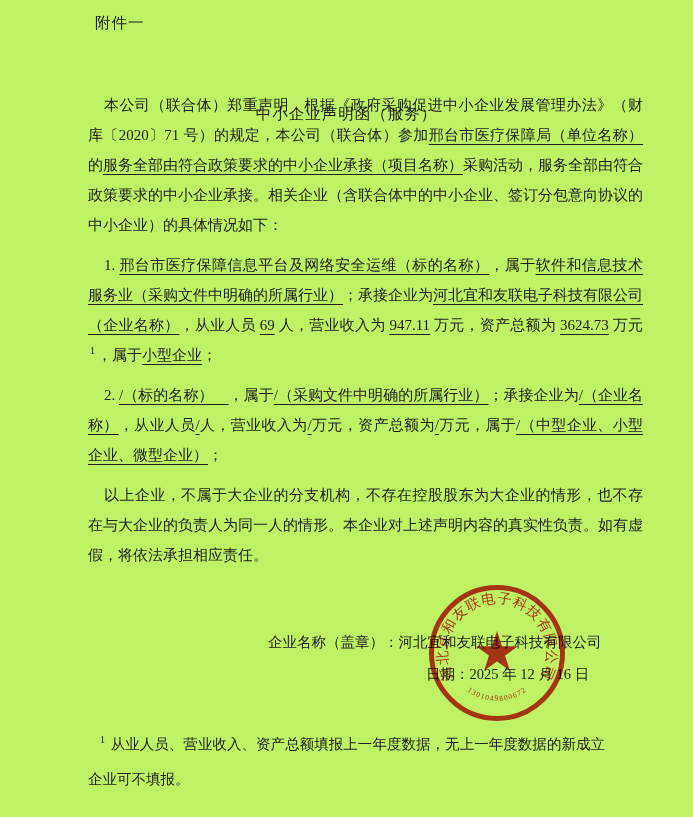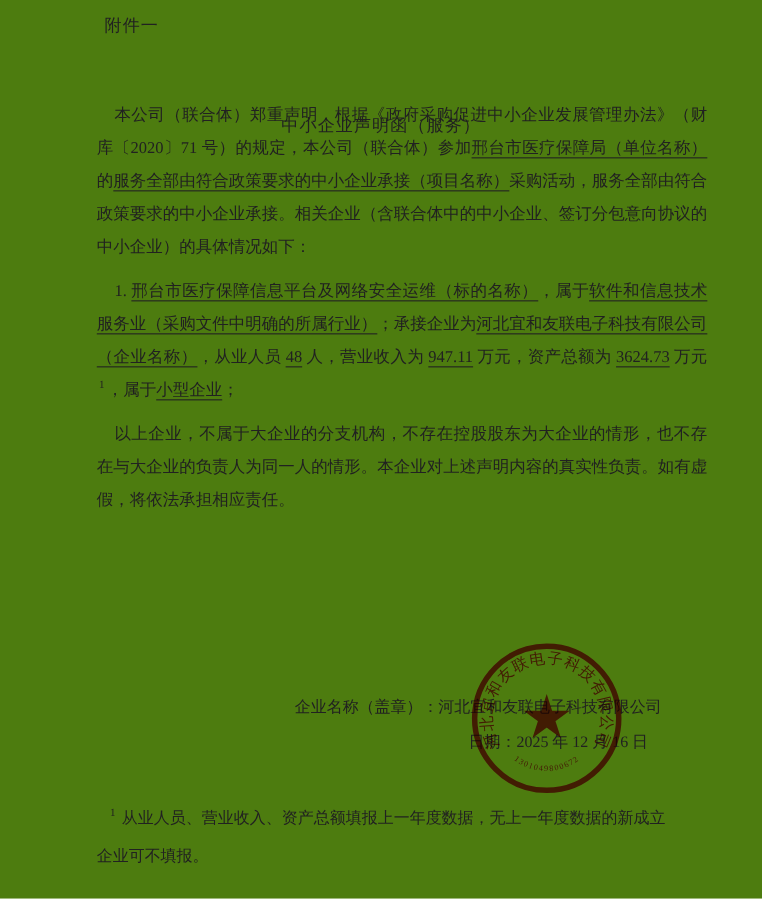--- a/index.html
+++ b/index.html
@@ -1,19 +1,19 @@
 <!DOCTYPE html>
 <html><head>
 <meta charset="utf-8">
 <style>
   html,body{margin:0;padding:0;background:#ffffff;}
   .page{
     position:relative;
     width:693px;height:817px;
-    background:#4d7c0f;
+    background:#bef264;
     overflow:hidden;
     font-family:"Liberation Serif","DejaVu Serif",serif;
     color:#212121;
   }
   .attachment{
     position:absolute;left:95px;top:13px;
     font-size:15.5px;letter-spacing:1px;
   }
   .doc-title{
     position:absolute;left:0;right:0;top:56px;
@@ -55,21 +55,22 @@
 <body>
 
 <div class="page">
 
   <div class="attachment">附件一</div>
 
   <div class="doc-title">中小企业声明函（服务）</div>
 
   <div class="content">
     <p><span>本公司（联合体）郑重声明，根据《政府采购促进中小企业发展管理办法》（财库〔2020〕71 号）的规定，本公司（联合体）参加</span><u>邢台市医疗保障局（单位名称）</u><span>的</span><u>服务全部由符合政策要求的中小企业承接（项目名称）</u><span>采购活动，服务全部由符合政策要求的中小企业承接。相关企业（含联合体中的中小企业、签订分包意向协议的中小企业）的具体情况如下：</span></p>
-    <p><span>1. </span><u>邢台市医疗保障信息平台及网络安全运维（标的名称）</u><span>，属于</span><u>软件和信息技术服务业（采购文件中明确的所属行业）</u><span>；承接企业为</span><u>河北宜和友联电子科技有限公司（企业名称）</u><span>，从业人员 </span><u>48</u><span> 人，营业收入为 </span><u>947.11</u><span> 万元，资产总额为 </span><u>3624.73</u><span> 万元</span><sup>1</sup><span>，属于</span><u>小型企业</u><span>；</span></p>
+    <p><span>1. </span><u>邢台市医疗保障信息平台及网络安全运维（标的名称）</u><span>，属于</span><u>软件和信息技术服务业（采购文件中明确的所属行业）</u><span>；承接企业为</span><u>河北宜和友联电子科技有限公司（企业名称）</u><span>，从业人员 </span><u>69</u><span> 人，营业收入为 </span><u>947.11</u><span> 万元，资产总额为 </span><u>3624.73</u><span> 万元</span><sup>1</sup><span>，属于</span><u>小型企业</u><span>；</span></p>
+    <p><span>2. </span><u>/（标的名称）　</u><span>，属于</span><u>/（采购文件中明确的所属行业）</u><span>；承接企业为</span><u>/（企业名称）</u><span>，从业人员</span><u>/</u><span>人，营业收入为</span><u>/</u><span>万元，资产总额为</span><u>/</u><span>万元，属于</span><u>/（中型企业、小型企业、微型企业）</u><span>；</span></p>
     <p><span>以上企业，不属于大企业的分支机构，不存在控股股东为大企业的情形，也不存在与大企业的负责人为同一人的情形。本企业对上述声明内容的真实性负责。如有虚假，将依法承担相应责任。</span></p>
   </div>
 
   <div class="sig-company">企业名称（盖章）：河北宜和友联电子科技有限公司</div>
 
   <div class="sig-date">日期：2025 年 12 月 16 日</div>
 
   <svg class="seal" viewBox="0 0 138 138" xmlns="http://www.w3.org/2000/svg">
     <defs>
       <path id="sealArcTop" d="M 25.7 94 A 50 50 0 1 1 112.3 94" fill="none"></path>

